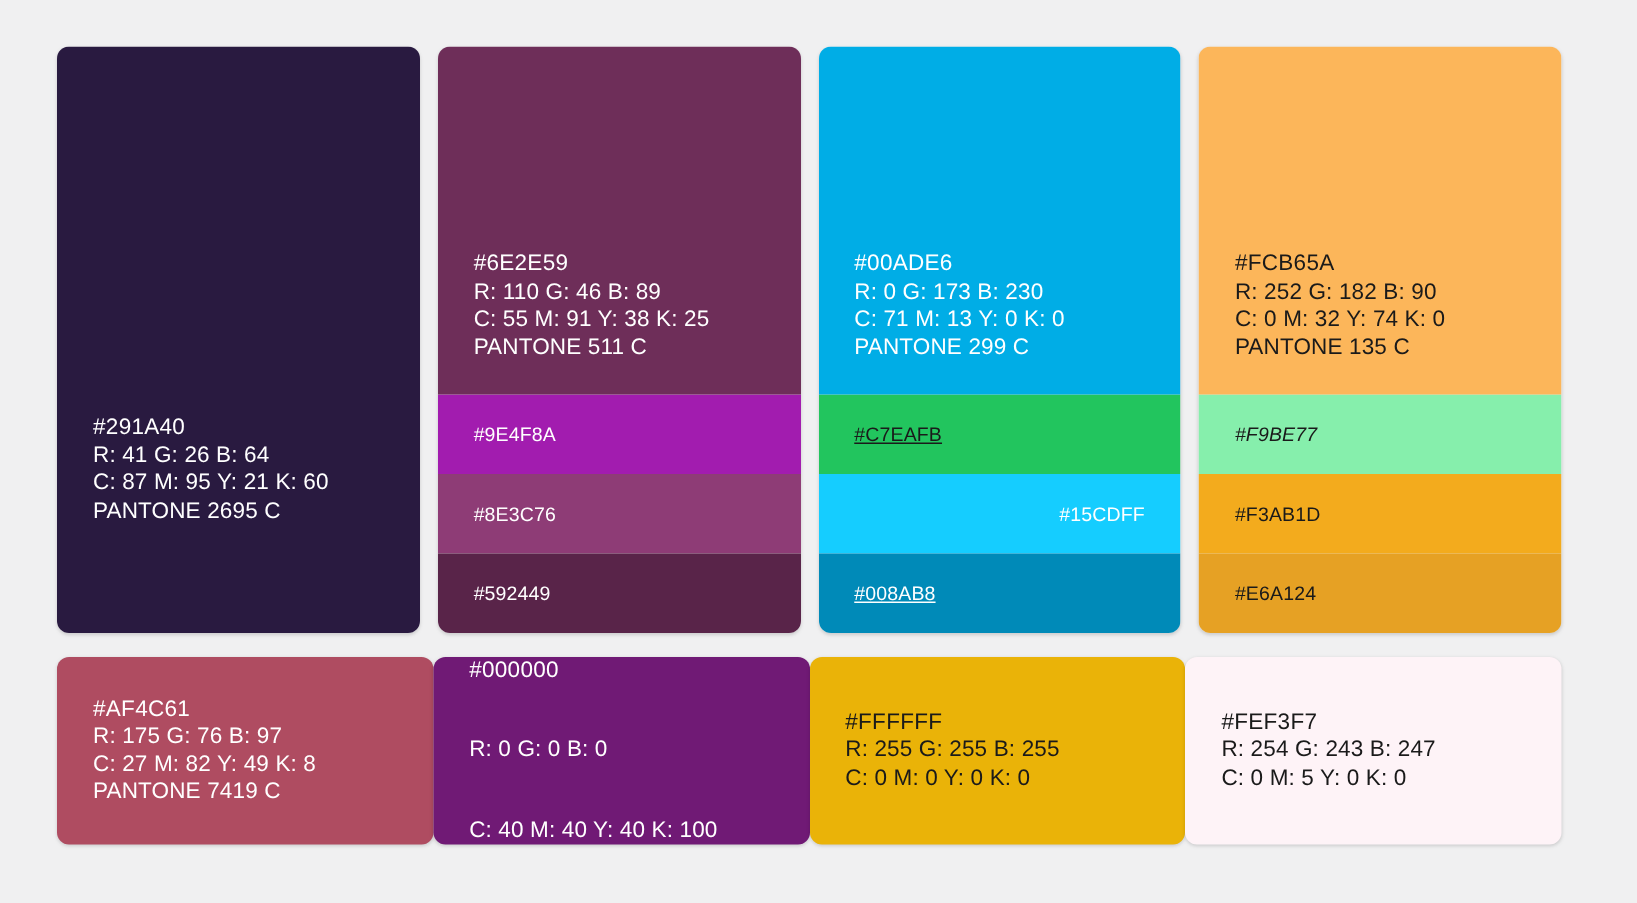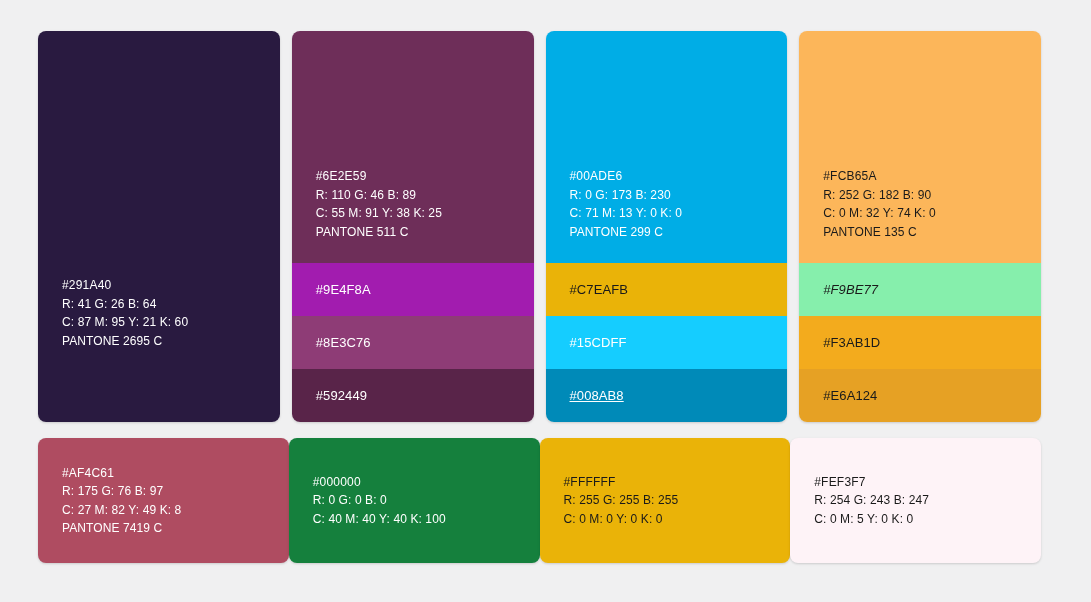--- a/index.html
+++ b/index.html
@@ -67,21 +67,21 @@
     padding: 0 24px;
   }
 
   .band-hex {
     font-size: 13px;
     letter-spacing: 0.1px;
     line-height: 18px;
   }
 
   .info-line {
-    font-size: 12px;
+    font-size: 15px;
     line-height: 18.5px;
     letter-spacing: 0.1px;
     white-space: nowrap;
   }
 
   .info-line.hex { letter-spacing: 0.2px; }
 
   
   .bottom-row {
     position: absolute;
@@ -139,24 +139,24 @@
           <span class="band-hex">#592449</span>
         </div>
       </div>
       <div class="swatch-column">
         <div class="swatch-main text-light" style="background: rgb(0, 173, 230);">
           <div class="info-line hex">#00ADE6</div>
           <div class="info-line">R: 0 G: 173 B: 230</div>
           <div class="info-line">C: 71 M: 13 Y: 0 K: 0</div>
           <div class="info-line">PANTONE 299 C</div>
         </div>
-        <div class="swatch-band text-dark" style="background: #eab308;">
+        <div class="swatch-band text-dark" style="background: #22c55e; text-decoration: underline;">
           <span class="band-hex">#C7EAFB</span>
         </div>
-        <div class="swatch-band text-light" style="background: rgb(21, 205, 255);">
+        <div class="swatch-band text-light" style="background: rgb(21, 205, 255); justify-content: flex-end;">
           <span class="band-hex">#15CDFF</span>
         </div>
         <div class="swatch-band text-light" style="background: rgb(0, 138, 184); text-decoration: underline;">
           <span class="band-hex">#008AB8</span>
         </div>
       </div>
       <div class="swatch-column">
         <div class="swatch-main text-dark" style="background: rgb(252, 182, 90);">
           <div class="info-line hex">#FCB65A</div>
           <div class="info-line">R: 252 G: 182 B: 90</div>
@@ -175,21 +175,21 @@
       </div>
     </div>
 
   <div class="bottom-row">
       <div class="solid-card text-light" style="background: rgb(175, 76, 97);">
         <div class="info-line hex">#AF4C61</div>
         <div class="info-line">R: 175 G: 76 B: 97</div>
         <div class="info-line">C: 27 M: 82 Y: 49 K: 8</div>
         <div class="info-line">PANTONE 7419 C</div>
       </div>
-      <div class="solid-card text-light" style="background: #15803d;">
+      <div class="solid-card text-light" style="background: #701a75; justify-content: space-between;">
         <div class="info-line hex">#000000</div>
         <div class="info-line">R: 0 G: 0 B: 0</div>
         <div class="info-line">C: 40 M: 40 Y: 40 K: 100</div>
       </div>
       <div class="solid-card text-dark" style="background: #eab308;">
         <div class="info-line hex">#FFFFFF</div>
         <div class="info-line">R: 255 G: 255 B: 255</div>
         <div class="info-line">C: 0 M: 0 Y: 0 K: 0</div>
       </div>
       <div class="solid-card text-dark" style="background: rgb(254, 243, 247);">

